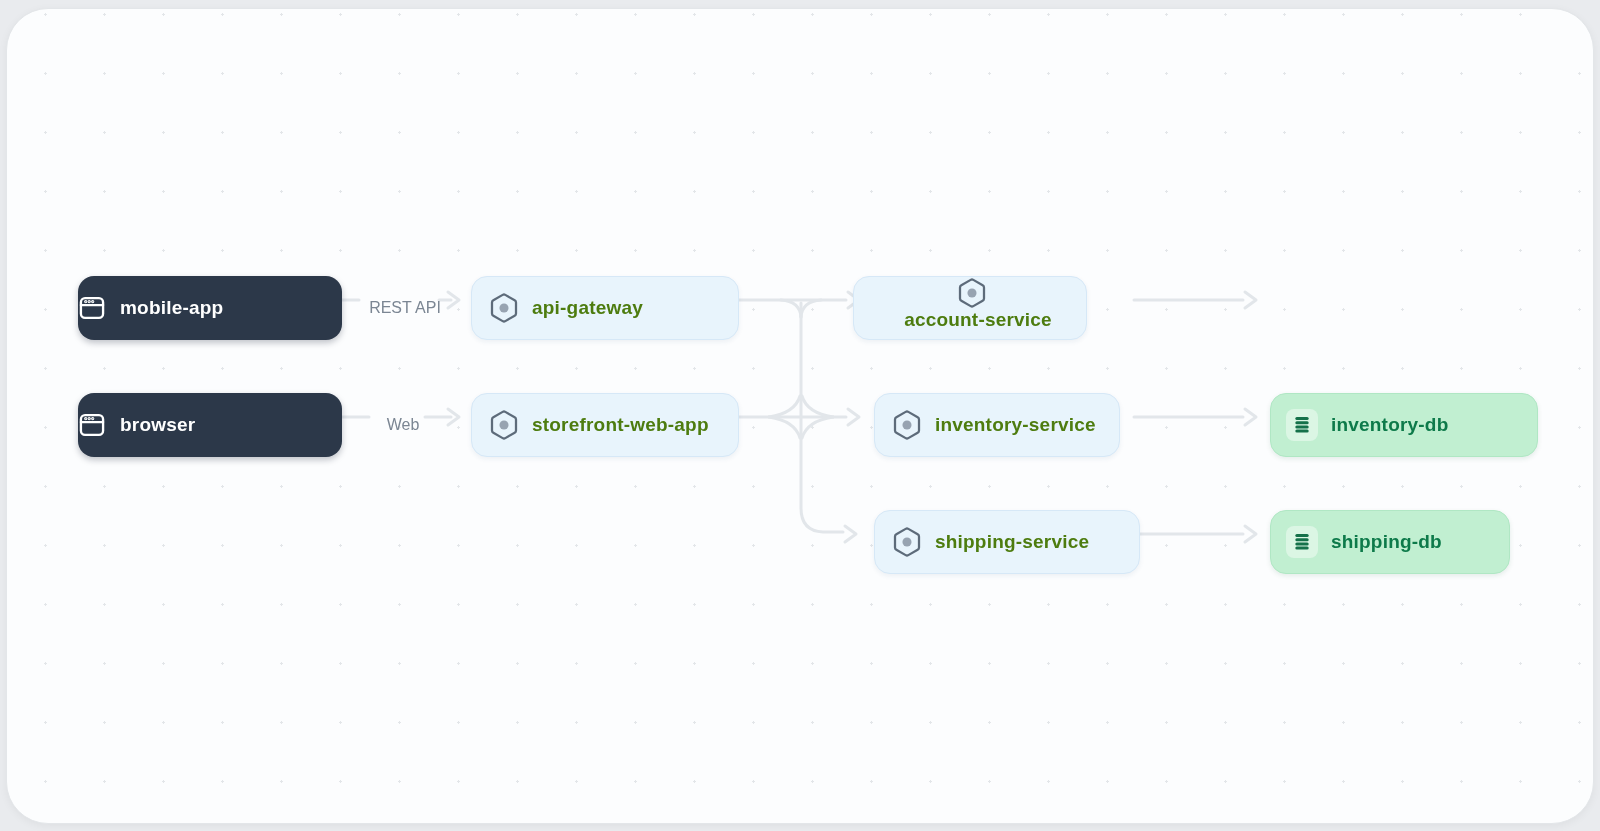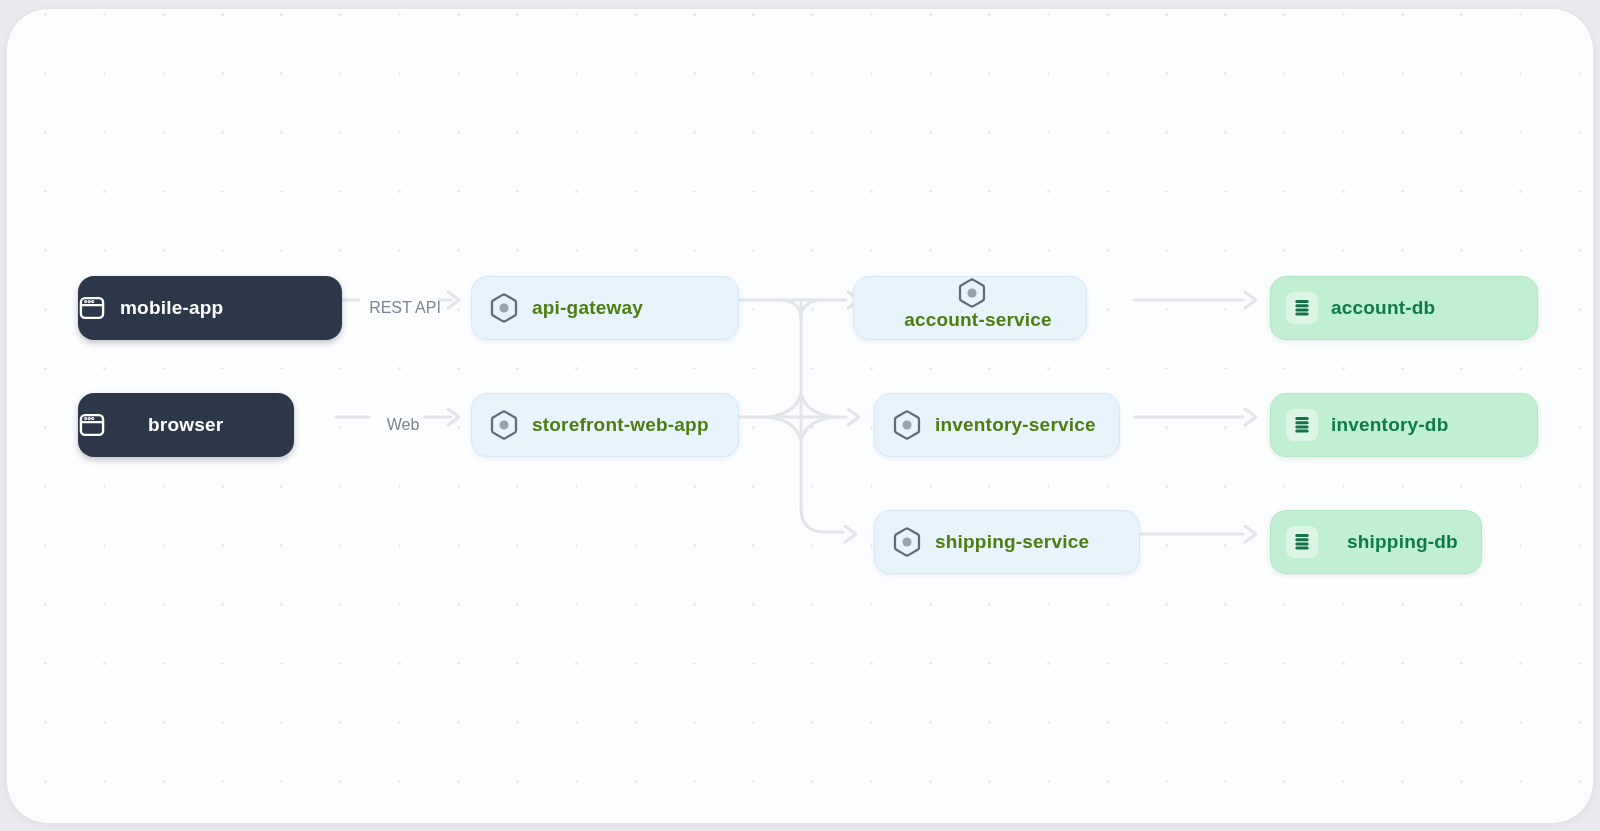--- a/index.html
+++ b/index.html
@@ -82,29 +82,29 @@
     position: absolute;
     transform: translate(-50%, -50%);
     font-size: 16px;
     font-weight: 500;
     color: #7b8693;
     white-space: nowrap;
   }
 
   
   #n-mobile      { left: 71px;   top: 267px; width: 264px; }
-  #n-browser     { left: 71px;   top: 384px; width: 216px; gap: 28px; }
+  #n-browser     { left: 71px;   top: 384px; width: 264px; }
   #n-gateway     { left: 464px;  top: 267px; width: 268px; }
   #n-storefront  { left: 464px;  top: 384px; width: 268px; }
   #n-account     { left: 846px;  top: 267px; width: 234px; flex-direction: column; }
   #n-inventory   { left: 867px;  top: 384px; width: 246px; }
   #n-shipping    { left: 867px;  top: 501px; width: 266px; }
   #n-accountdb   { left: 1263px; top: 267px; width: 268px; }
   #n-inventorydb { left: 1263px; top: 384px; width: 268px; }
-  #n-shippingdb  { left: 1263px; top: 501px; width: 212px; gap: 16px; }
+  #n-shippingdb  { left: 1263px; top: 501px; width: 240px; }
 
   #lbl-restapi { left: 398px; top: 299px; }
   #lbl-web     { left: 396px; top: 416px; }
 </style>
 </head>
 <body>
 
 <div class="canvas-card">
 
   <svg class="edge-layer" width="1600" height="831" viewBox="0 0 1600 831" style="left:-6px; top:-8px;">
@@ -214,49 +214,38 @@
   <div class="node service" id="n-shipping">
     <span class="icon-wrap">
       <svg width="32" height="32" viewBox="0 0 24 24" fill="none" stroke="#5d6b7a" stroke-width="1.7">
         <path d="M21 16.05V7.95a2 2 0 0 0-1-1.73l-7-4.05a2 2 0 0 0-2 0l-7 4.05a2 2 0 0 0-1 1.73v8.1a2 2 0 0 0 1 1.73l7 4.05a2 2 0 0 0 2 0l7-4.05a2 2 0 0 0 1-1.73Z"></path>
         <circle cx="12" cy="12" r="3.4" fill="#97a3b1" stroke="none"></circle>
       </svg>
     </span>
     <span class="node-label">shipping-service</span>
   </div>
 
-  <div class="node database" id="n-accountdb">
+
+  <div class="node database" id="n-inventorydb">
     <span class="icon-wrap">
       <svg width="20" height="20" viewBox="0 0 24 24">
         <rect x="4" y="2.5" width="16" height="3.6" rx="1.8" fill="#15714a"></rect>
         <rect x="4" y="7.5" width="16" height="3.6" rx="1.8" fill="#15714a"></rect>
         <rect x="4" y="12.5" width="16" height="3.6" rx="1.8" fill="#15714a"></rect>
         <rect x="4" y="17.5" width="16" height="3.6" rx="1.8" fill="#15714a"></rect>
       </svg>
     </span>
-    <span class="node-label">account-db</span>
-  </div>
-
-  <div class="node database" id="n-inventorydb">
+    <span class="node-label">inventory-db</span>
+  </div>
+
+  <div class="node database" id="n-shippingdb">
     <span class="icon-wrap">
       <svg width="20" height="20" viewBox="0 0 24 24">
         <rect x="4" y="2.5" width="16" height="3.6" rx="1.8" fill="#15714a"></rect>
         <rect x="4" y="7.5" width="16" height="3.6" rx="1.8" fill="#15714a"></rect>
         <rect x="4" y="12.5" width="16" height="3.6" rx="1.8" fill="#15714a"></rect>
         <rect x="4" y="17.5" width="16" height="3.6" rx="1.8" fill="#15714a"></rect>
       </svg>
     </span>
-    <span class="node-label">inventory-db</span>
-  </div>
-
-  <div class="node database" id="n-shippingdb">
-    <span class="icon-wrap">
-      <svg width="20" height="20" viewBox="0 0 24 24">
-        <rect x="4" y="2.5" width="16" height="3.6" rx="1.8" fill="#15714a"></rect>
-        <rect x="4" y="7.5" width="16" height="3.6" rx="1.8" fill="#15714a"></rect>
-        <rect x="4" y="12.5" width="16" height="3.6" rx="1.8" fill="#15714a"></rect>
-        <rect x="4" y="17.5" width="16" height="3.6" rx="1.8" fill="#15714a"></rect>
-      </svg>
-    </span>
     <span class="node-label">shipping-db</span>
   </div>
 
 </div>
 
 </body></html>

